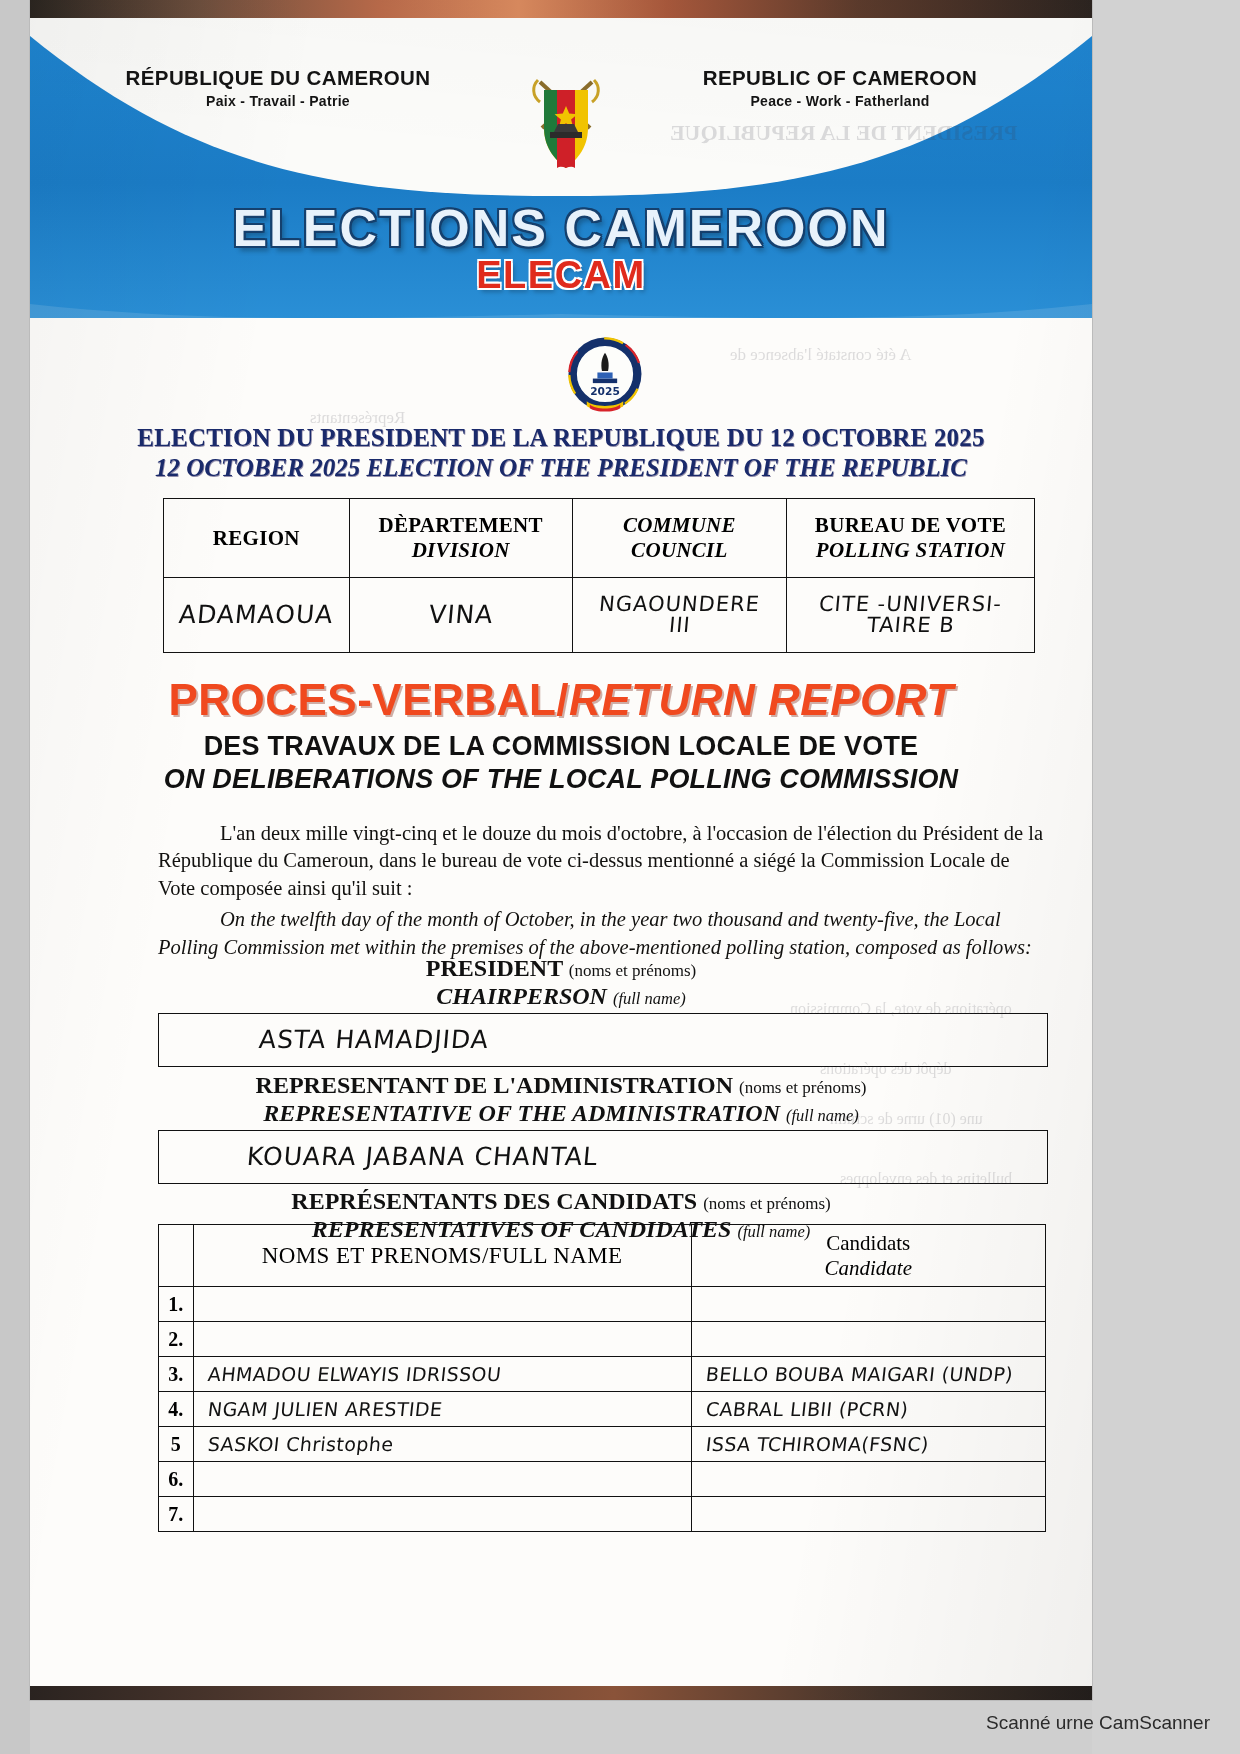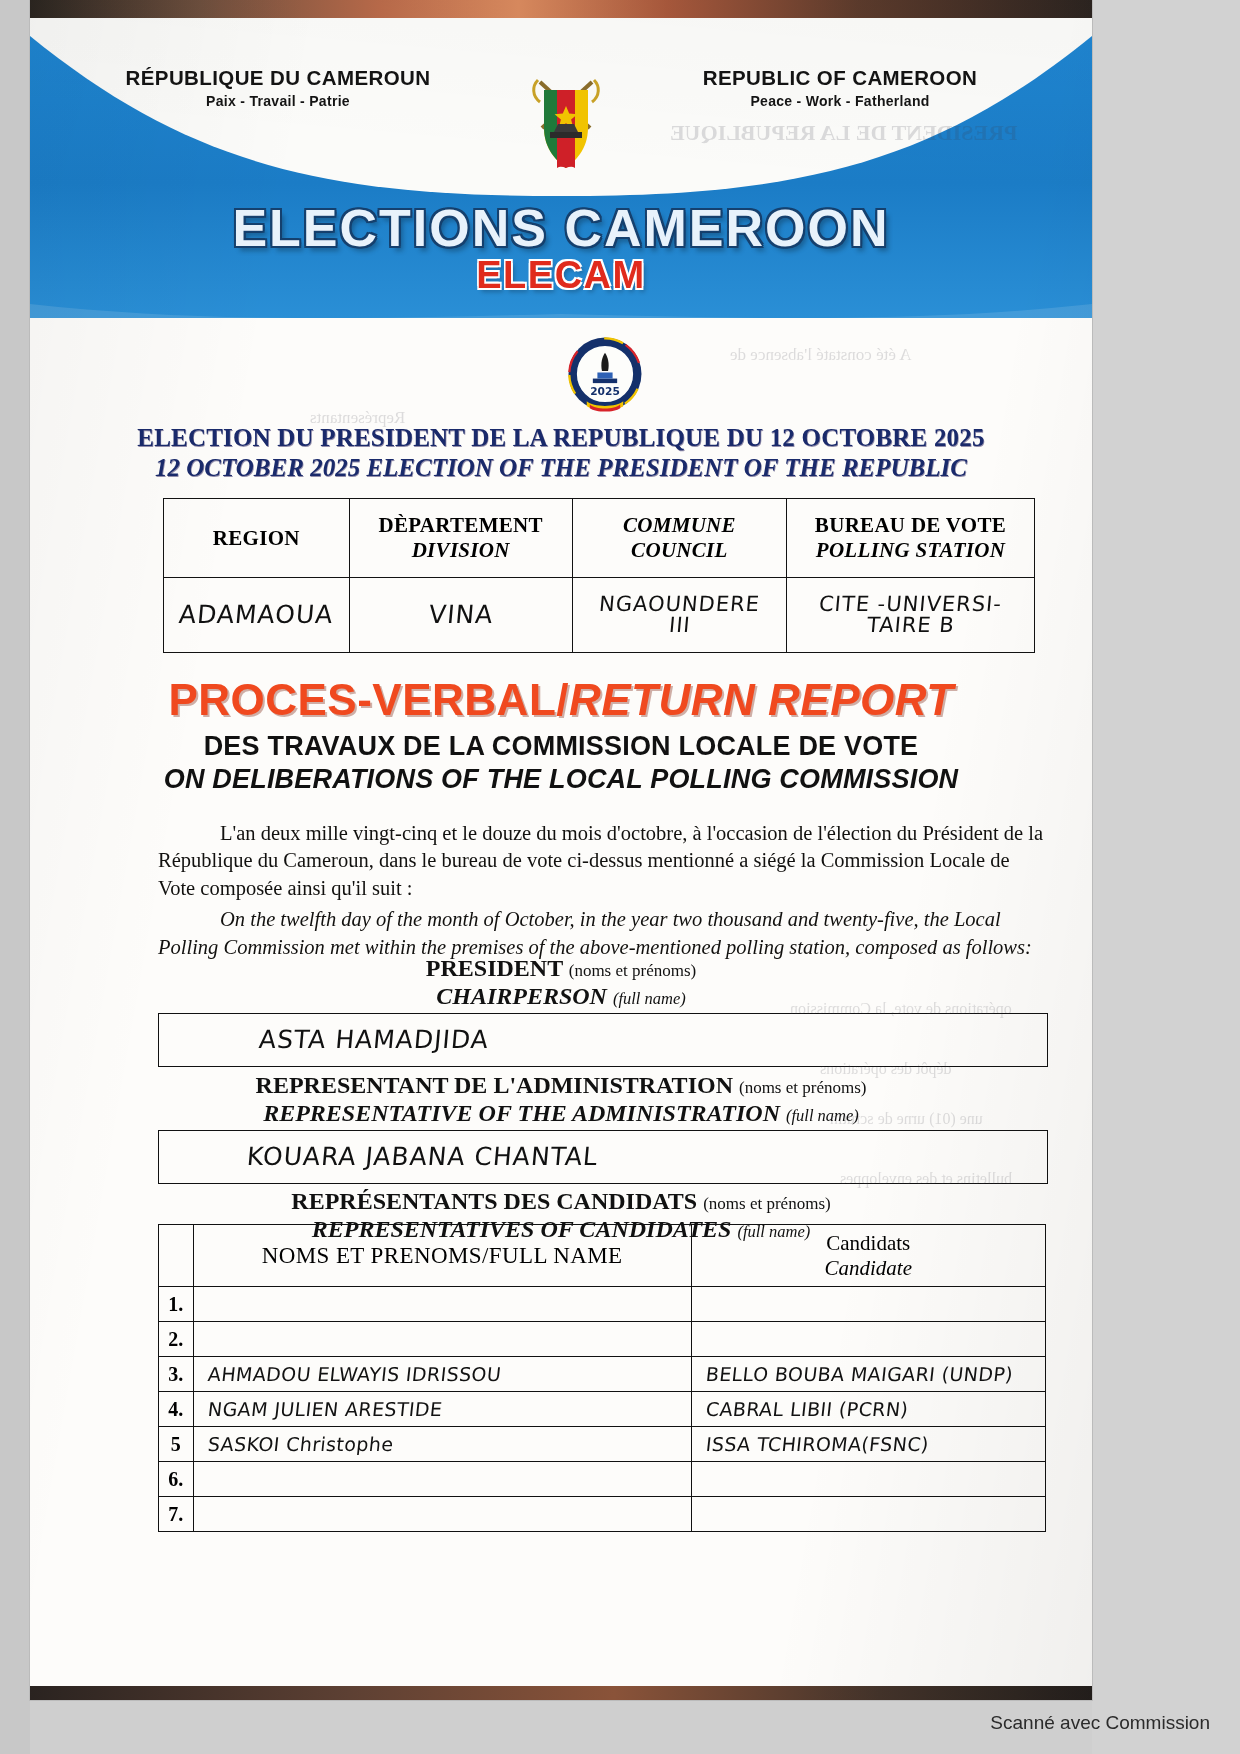--- a/index.html
+++ b/index.html
@@ -335,13 +335,13 @@
     <tr class="hrow">
       <td class="ct-num">7.</td>
       <td><span class="hwcell"></span></td>
       <td><span class="hwcell"></span></td>
     </tr>
   </tbody>
     </table>
 
 </div>
 
-<div class="footer">Scanné avec Commission</div>
+<div class="footer">Scanné urne CamScanner</div>
 
 </body></html>

